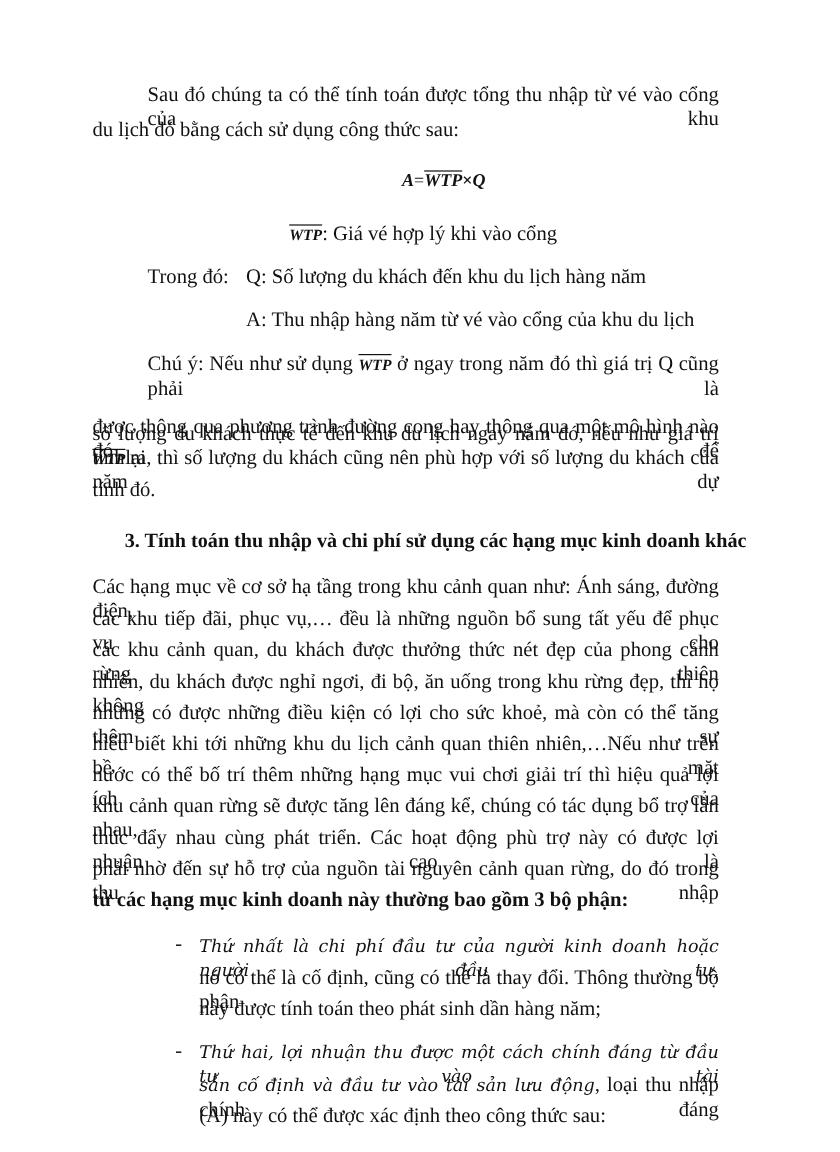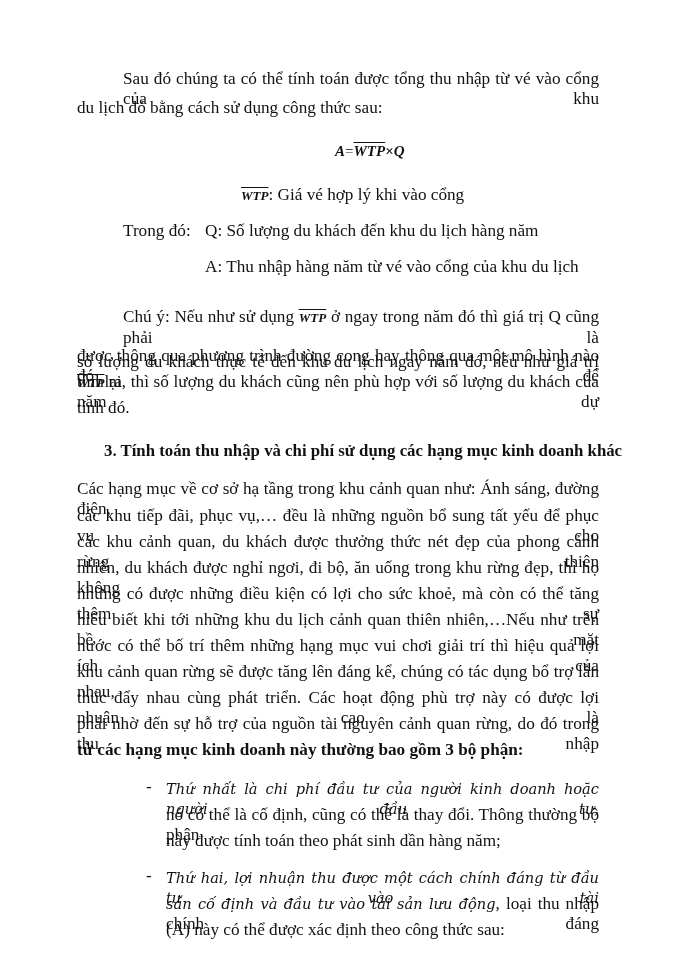--- a/index.html
+++ b/index.html
@@ -23,21 +23,21 @@
   <span>A</span><span style="font-style:normal;font-weight:normal;">=</span><span style="text-decoration:overline;">WTP</span><span style="font-style:normal;">×</span><span>Q</span>
 </div>
 
 <div class="line" style="left:123px; top:185px;margin-top:36px;">Trong đó:</div>
 <div class="line" style="left:205px; top:185px;margin-left:36px;">
   <span class="ovl">WTP</span><span>: Giá vé hợp lý khi vào cổng</span>
 </div>
 <div class="line" style="left:205px; top:221px;">Q: Số lượng du khách đến khu du lịch hàng năm</div>
 <div class="line" style="left:205px; top:257px;">A: Thu nhập hàng năm từ vé vào cổng của khu du lịch</div>
 
-<div class="line just" style="left:123px; top:307px; width:476px;">
+<div class="line just" style="left:123px; top:293px; width:476px;">
   <span>Chú ý: Nếu như sử dụng</span>
   <span class="ovl">WTP</span>
   <span>ở ngay trong năm đó thì giá trị Q cũng phải là</span>
 </div>
 <div class="line just" style="left:77px; top:320px; width:522px;margin-top:32px;">
   <span>số lượng du khách thực tế đến khu du lịch ngay năm đó, nếu như giá trị</span>
   <span class="ovl">WTP</span><span>lại</span>
 </div>
 <div class="line just" style="left:77px; top:346px; width:522px;">được thông qua phương trình đường cong hay thông qua một mô hình nào đó để</div>
 <div class="line just" style="left:77px; top:372px; width:522px;">tính ra, thì số lượng du khách cũng nên phù hợp với số lượng du khách của năm dự</div>

